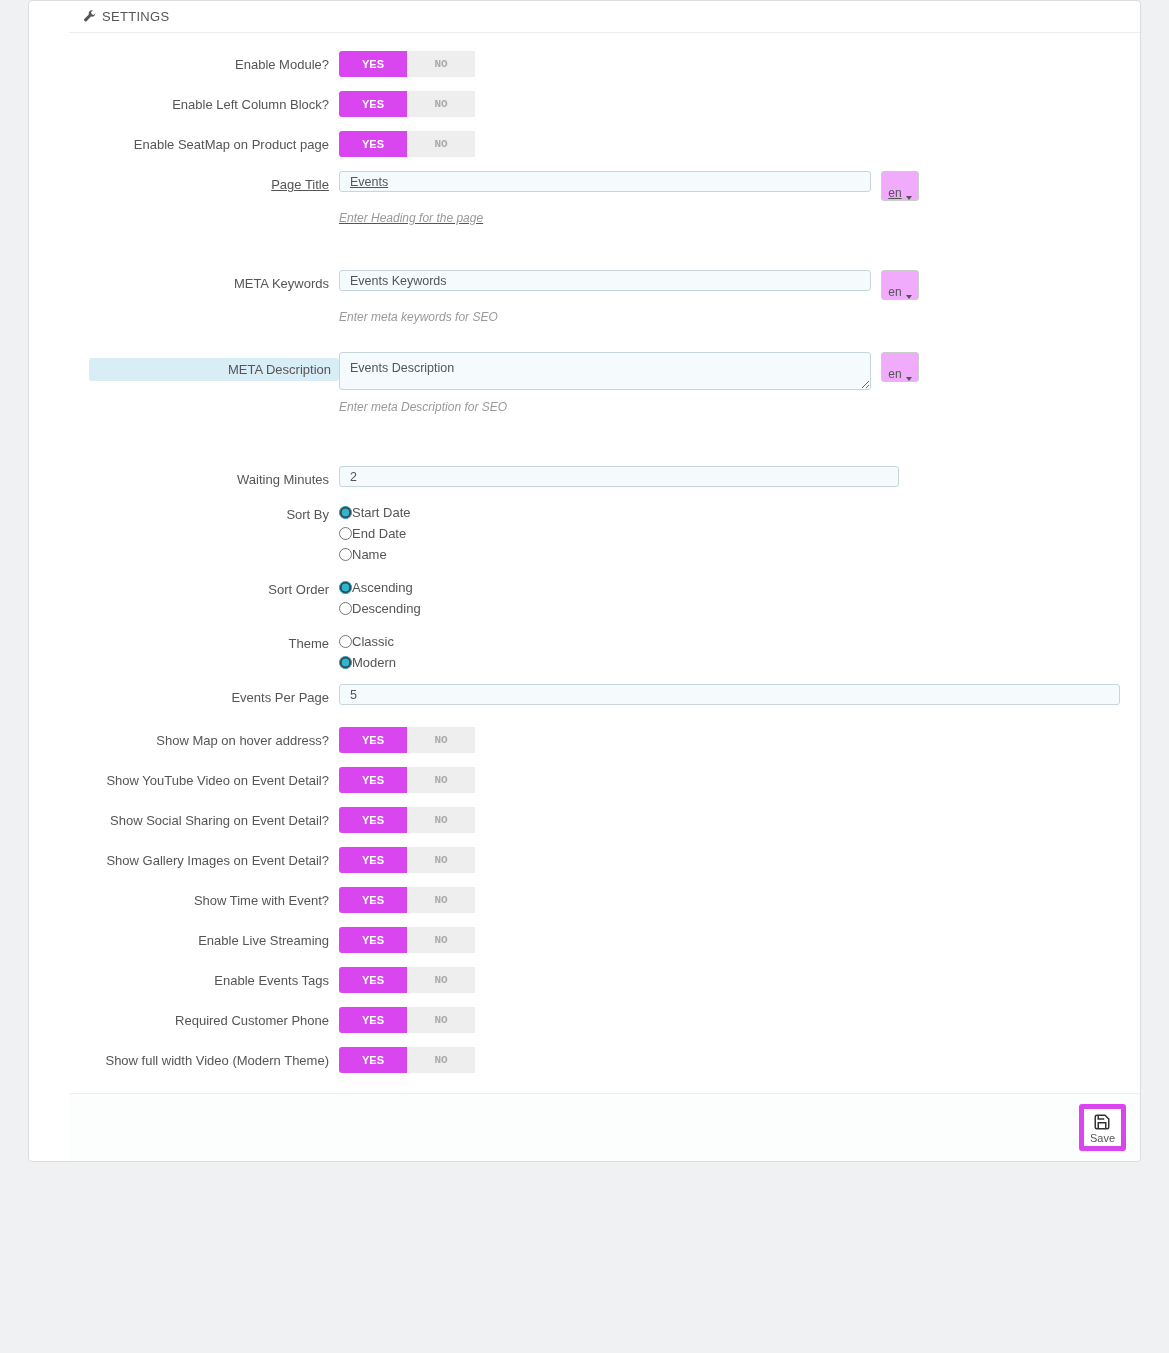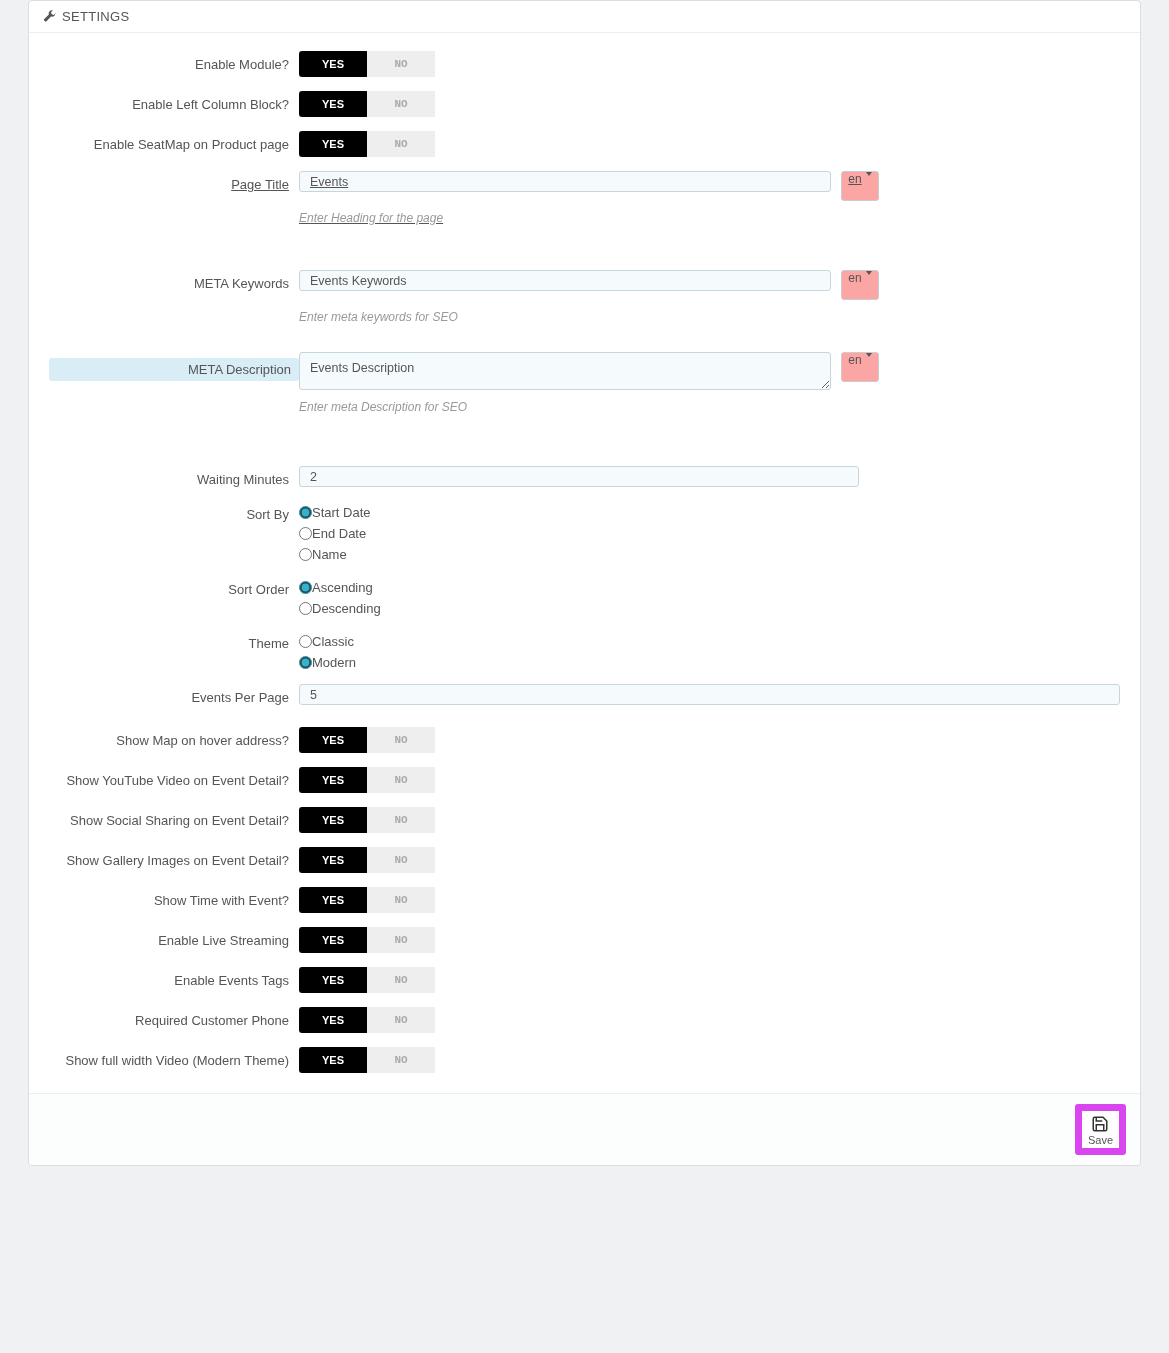--- a/index.html
+++ b/index.html
@@ -8,20 +8,21 @@
     background: #eff1f2;
     font-size: 13px;
     color: #555;
     padding: 0;
   }
   .panel {
     background: #fff;
     margin: 0 28px 20px 28px;
     border: 1px solid #ddd;
     border-radius: 4px;
+    padding-left: 40px;
   }
   .panel-heading {
     padding: 8px 14px;
     border-bottom: 1px solid #eee;
     color: #555;
     font-size: 13px;
     letter-spacing: 0.3px;
     text-transform: uppercase;
     display: flex;
     align-items: center;
@@ -99,25 +100,25 @@
     outline: none;
     height: 21px;
     font-family: inherit;
   }
   textarea { height: 38px; resize: vertical; padding-top:7px; line-height:1.4;}
   .lang-btn {
     width: 38px;
     height: 30px;
     border: 1px solid #ccc;
     border-radius: 3px;
-    background: #fca5a5;
+    background: #f0abfc;
     font-size: 12px;
     color: #555;
     display:flex;
-    align-items:flex-start;
+    align-items:flex-end;
     justify-content:center;
     gap:2px;
     cursor:pointer;
   }
   .caret {
     width:0;height:0;border-left:3px solid transparent;border-right:3px solid transparent;border-top:4px solid #555;display:inline-block;margin-left:2px;
   }
   
   .toggle {
     display: inline-flex;
@@ -126,38 +127,38 @@
     overflow: hidden;
     font-size: 11px;
     font-weight: 600;
   }
   .toggle span {
     display:flex;align-items:center;justify-content:center;
     width: 68px;
     text-align:center;
     cursor:pointer;
   }
-  .toggle .yes { background:#000000; color:#fff; }
+  .toggle .yes { background:#d946ef; color:#fff; }
   .toggle .no { background:#eee; color:#aaa;font-family:Liberation Mono, monospace; }
   
   .radio-stack { display:flex; flex-direction:column; gap:6px; padding-top:4px; }
   .radio-opt { display:flex; align-items:center; gap:0; font-size:13px; color:#555;}
   .radio-opt input { accent-color:#2fb5d2; width:13px; height:13px; cursor:pointer;}
   
   .panel-footer {
     border-top: 1px solid #eee;
     padding: 10px 14px;
     display:flex;
     justify-content:flex-end;
     background:#fcfdfd;
     border-bottom-left-radius:4px;
     border-bottom-right-radius:4px;
   }
   .save-btn {
-    border:7px solid #d946ef;
+    border:5px solid #d946ef;
     border-radius:3px;
     background:#fff;
     padding:4px 6px 2px 6px;
     font-size:11px;
     color:#555;
     display:flex;
     flex-direction:column;
     align-items:center;
     gap:1px;
     cursor:pointer;

